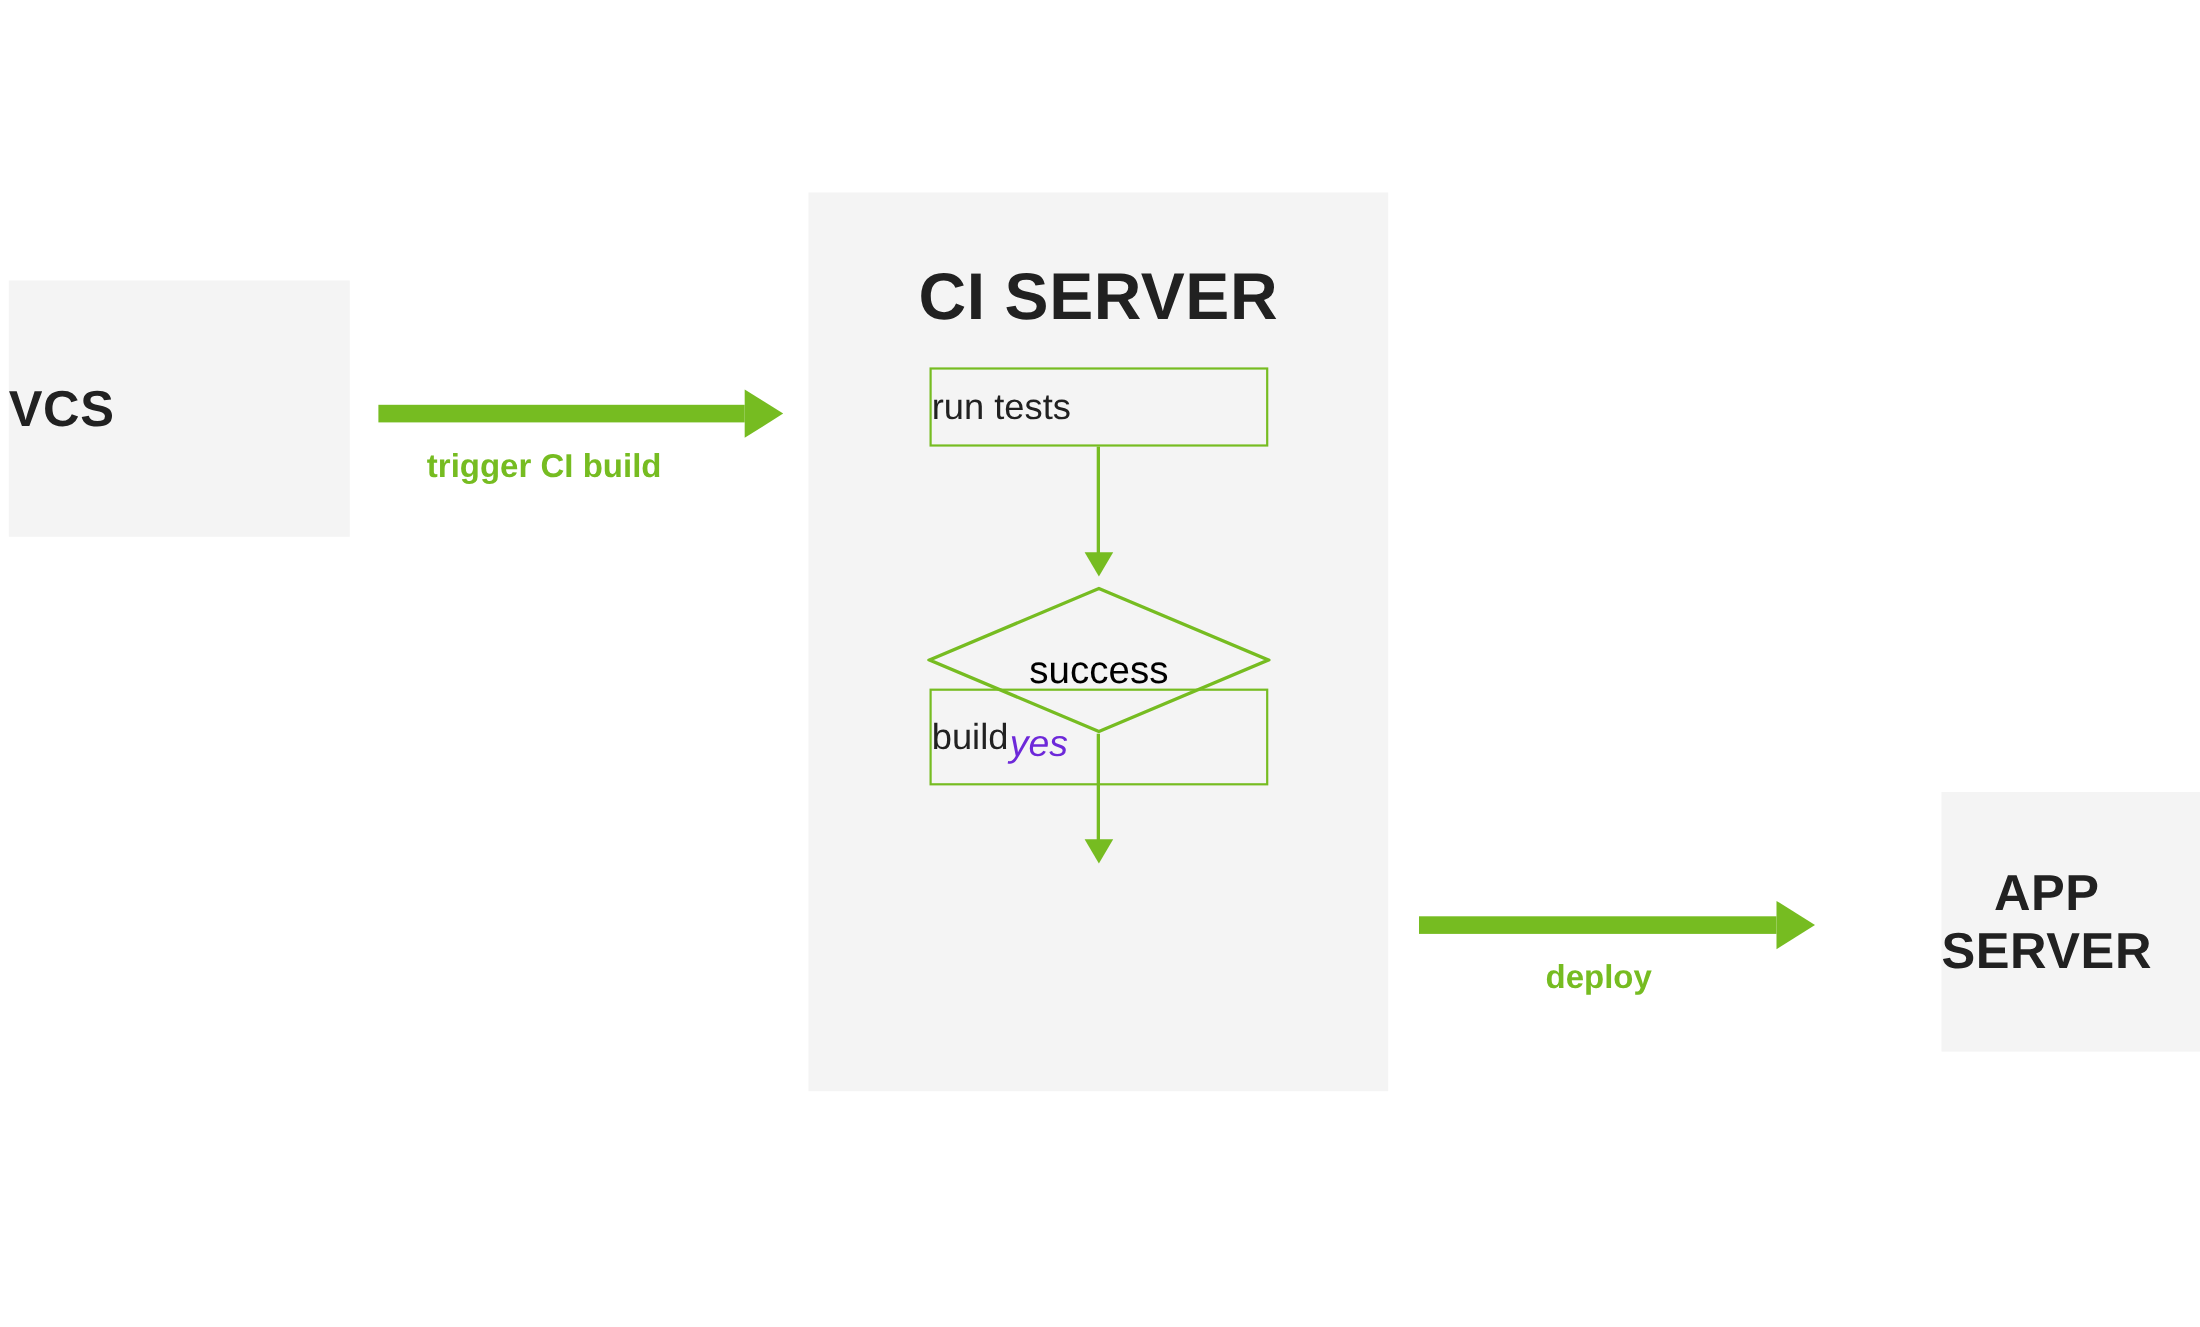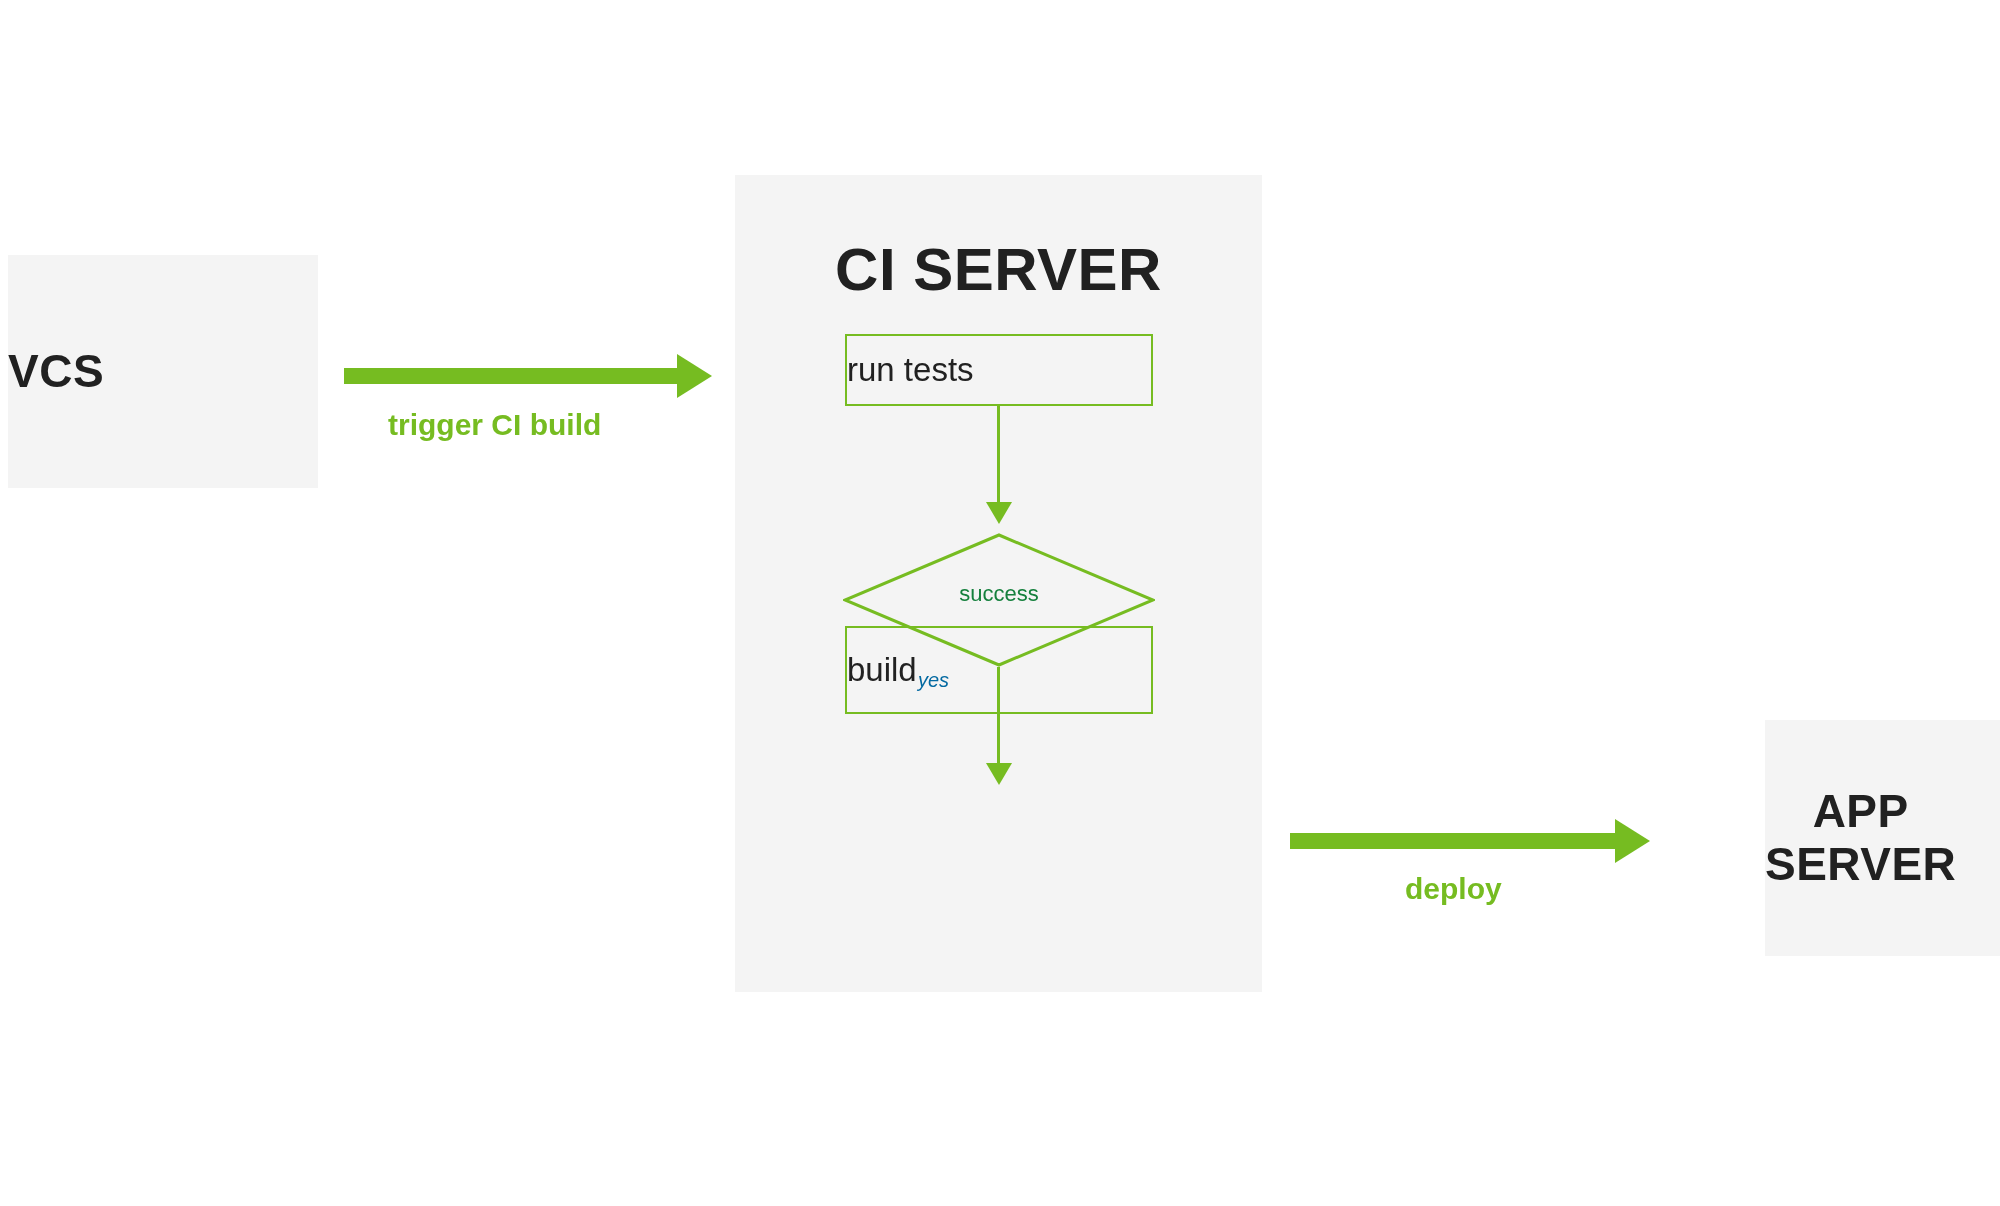--- a/index.html
+++ b/index.html
@@ -101,28 +101,28 @@
   #success-diamond-wrap {
     position: absolute;
     left: 108px;
     top: 358px;
     width: 312px;
     height: 134px;
   }
   #success-label {
     position: absolute;
     left: 108px;
-    top: 352px;
+    top: 368px;
     width: 312px;
     height: 134px;
     display: flex;
     align-items: center;
     justify-content: center;
-    color: #15803d;
-    font-size: 22px;
+    color: #000000;
+    font-size: 35px;
   }
 
   
   .v-connector {
     position: absolute;
     width: 3px;
     background: #76bc21;
   }
   #conn-tests-to-diamond { left: 262px; top: 231px; height: 100px; }
   #conn-diamond-to-build { left: 262px; top: 492px; height: 100px; }
@@ -134,24 +134,24 @@
     border-left: 13px solid transparent;
     border-right: 13px solid transparent;
     border-top: 22px solid #76bc21;
   }
   #head-tests-to-diamond { left: 251px; top: 327px; }
   #head-diamond-to-build { left: 251px; top: 588px; }
 
   #yes-label {
     position: absolute;
     left: 183px;
-    top: 494px;
-    font-size: 20px;
+    top: 482px;
+    font-size: 34px;
     font-style: italic;
-    color: #0369a1;
+    color: #6d28d9;
   }
 
   
   .flow-arrow { position: absolute; }
   .flow-arrow .shaft {
     position: absolute;
     left: 0;
     top: 0;
     height: 16px;
     background: #76bc21;

